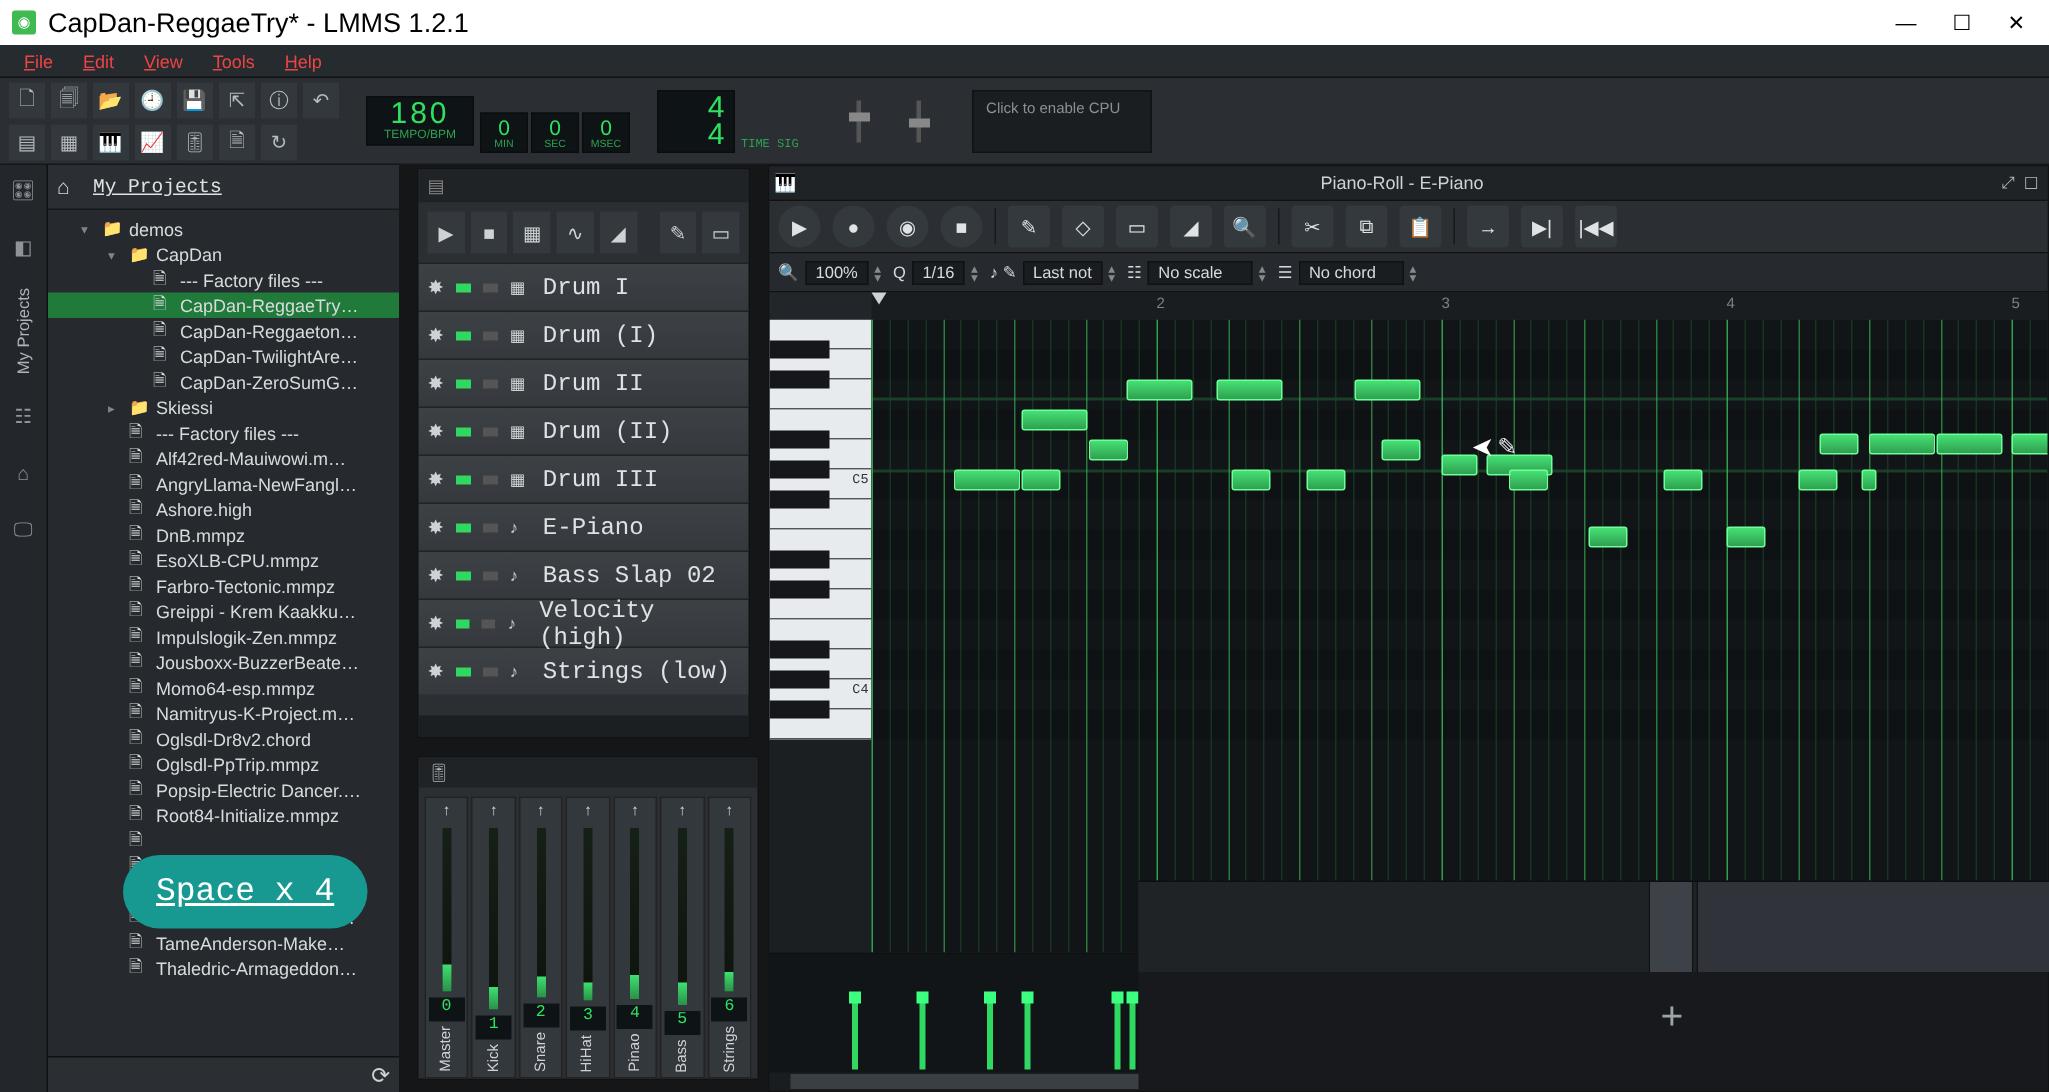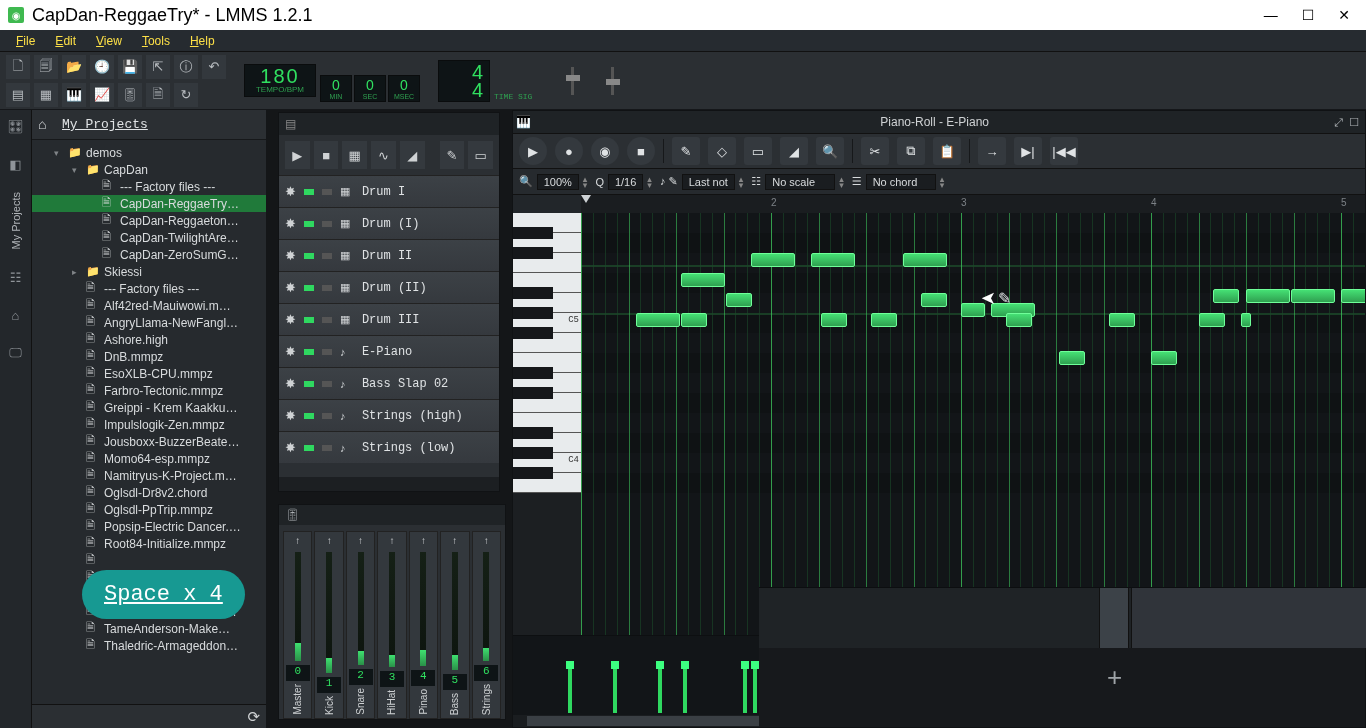--- a/index.html
+++ b/index.html
@@ -7,21 +7,21 @@
 
 
 .titlebar { height: 30px; background: #ffffff; display: flex; align-items: center; padding: 0 8px; color: #000; }
 .titlebar .app-icon { width: 16px; height: 16px; background: #3fb950; border-radius: 2px; margin-right: 8px; display: flex; align-items: center; justify-content: center; font-size: 10px; color: #fff; }
 .titlebar .title-text { flex: 1; font-size: 18px; }
 .titlebar .win-controls { display: flex; gap: 24px; font-size: 14px; padding-right: 8px;}
 .titlebar .win-controls span { cursor: default; }
 
 
 .menubar { height: 22px; background: #262b30; display: flex; align-items: center; padding: 0 6px; border-bottom: 1px solid #111;}
-.menubar .menu-item { padding: 2px 10px; color: #fde047; font-size: 12px; }
+.menubar .menu-item { padding: 2px 10px; color: #ef4444; font-size: 12px; }
 .menubar .menu-item u { text-decoration: underline; }
 
 
 .main-toolbar { height: 58px; background: #2b2f33; display: flex; align-items: center; padding: 4px 6px; gap: 4px; border-bottom: 1px solid #15171a;}
 .tb-btn { width: 24px; height: 24px; background: #33383d; display: inline-flex; align-items: center; justify-content: center; color: #b8bcc0; font-size: 13px; }
 .tb-group { display: flex; flex-direction: column; gap: 4px; }
 .tb-row { display: flex; gap: 4px; }
 
 .lcd { background: #0e1416; color: #30e060; font-family: "Courier New", monospace; display: flex; flex-direction: column; align-items: center; justify-content: center; padding: 2px 4px; border: 1px solid #0a0c0d;}
 .lcd .big { font-size: 20px; letter-spacing: 2px; line-height: 18px; text-align: right;}
@@ -69,21 +69,21 @@
 .track-ed .hdr { height: 22px; background: #1f2326; display: flex; align-items: center; padding: 0 6px;}
 .track-ed .hdr .grip { width: 16px; color: #888; font-size: 12px;}
 .track-ed .toolbar2 { height: 40px; background: #2b2f33; display: flex; align-items: center; padding: 0 6px; gap: 4px;}
 .track-ed .tb2 { width: 28px; height: 28px; background: #34393e; color: #cfd2d4; display: flex; align-items: center; justify-content: center; font-size: 13px;}
 .track-list { flex: 1; overflow: hidden; }
 .track-row { height: 32px; background: linear-gradient(#3c4146,#35393e); display: flex; align-items: center; border-top: 1px solid #222; padding: 0 6px; gap: 8px;}
 .track-row .gear { color: #cfd2d4; font-size: 13px;}
 .track-row .led { width: 10px; height: 6px; background: #2fd860;}
 .track-row .led.off { background: #555;}
 .track-row .iicon { color: #cfd2d4; font-size: 11px; width: 14px;}
-.track-row .tname { color: #dfe2e4; font-size: 12px; font-family: "Courier New", monospace;}
+.track-row .tname { color: #dfe2e4; font-size: 16px; font-family: "Courier New", monospace;}
 .track-ed .scroll { height: 14px; background: #1c1f22;}
 
 
 .mixer { position: absolute; left: 12px; top: 394px; width: 228px; height: 216px; background: #2b2f33; border: 1px solid #101214; display: flex; flex-direction: column;}
 .mixer .mhdr { height: 20px; background: #1f2326; display: flex; align-items: center; padding: 0 6px; color: #aeb2b6; font-size: 12px;}
 .mixer .mbody { flex: 1; display: flex; padding: 6px 4px 0 4px; gap: 2px;}
 .mix-ch { width: 30px; background: #33383d; display: flex; flex-direction: column; align-items: center; border: 1px solid #222;}
 .mix-ch .arrow { height: 16px; color: #cfd2d4; font-size: 10px; display: flex; align-items: center;}
 .mix-ch .fader { flex: 1; width: 6px; background: linear-gradient(#152016,#0d140e); position: relative; margin: 4px 0;}
 .mix-ch .fader .lit { position: absolute; left: 0; right: 0; bottom: 0; background: linear-gradient(#3fe070,#2a9048);}
@@ -227,20 +227,23 @@
         <div class="thumb" style="top:8px"></div>
       </div>
     </div>
   <div class="slider-block">
       <div class="track">
         <div class="thumb" style="top:12px"></div>
       </div>
     </div>
 
   <div style="width:10px"></div>
+  <div class="cpu-box">
+    <div>Click to enable CPU</div>
+  </div>
 </div>
 
 <div class="workspace">
 
   <div class="left-rail">
     <div class="rail-btn">🎛</div>
     <div class="rail-btn">◧</div>
     <div class="vlabel">My Projects</div>
     <div class="rail-btn">☷</div>
     <div class="rail-btn">⌂</div>
@@ -473,21 +476,21 @@
     <span class="led"></span>
     <span class="led off"></span>
     <span class="iicon">♪</span>
     <span class="tname">Bass Slap 02</span>
           </div>
           <div class="track-row">
             <span class="gear">✸</span>
     <span class="led"></span>
     <span class="led off"></span>
     <span class="iicon">♪</span>
-    <span class="tname">Strings (high)</span>
+    <span class="tname">Velocity (high)</span>
           </div>
           <div class="track-row">
             <span class="gear">✸</span>
     <span class="led"></span>
     <span class="led off"></span>
     <span class="iicon">♪</span>
     <span class="tname">Strings (low)</span>
           </div>
         </div>
       <div class="scroll"></div>

